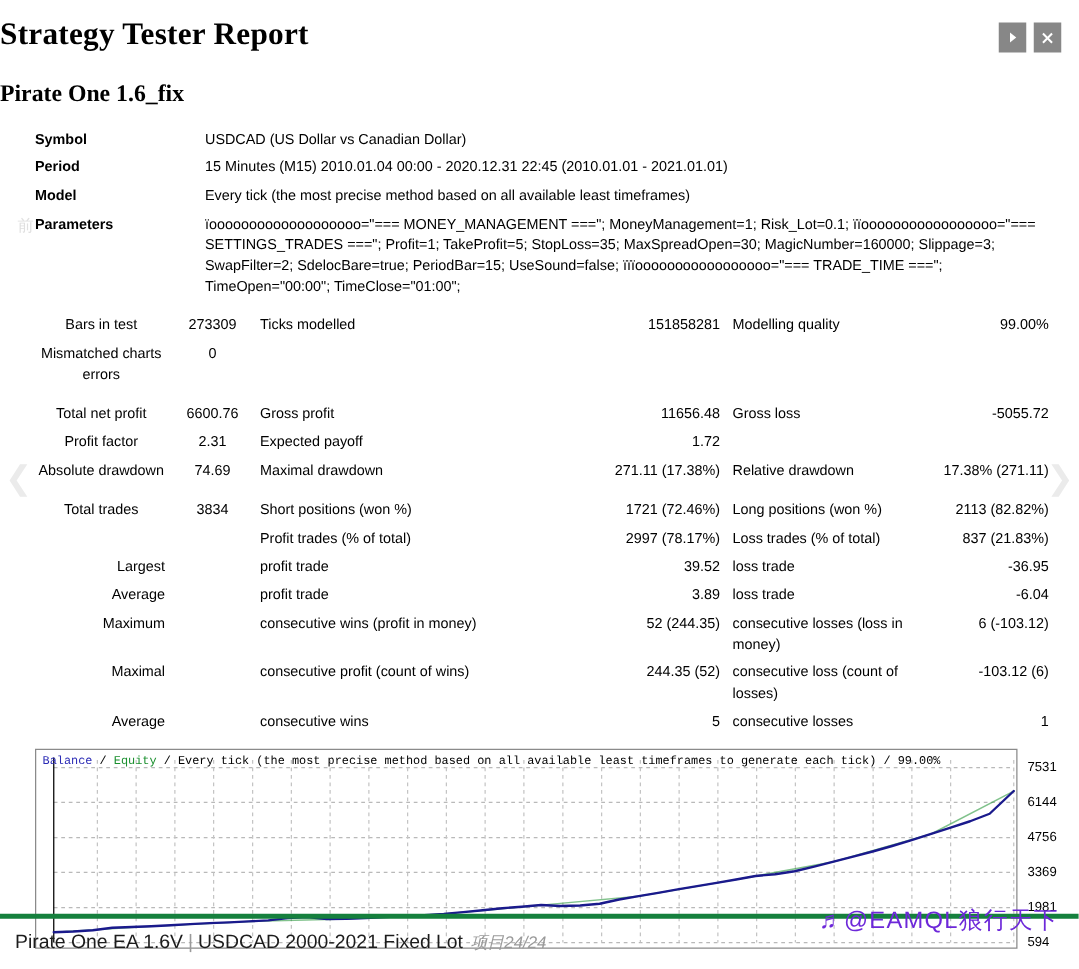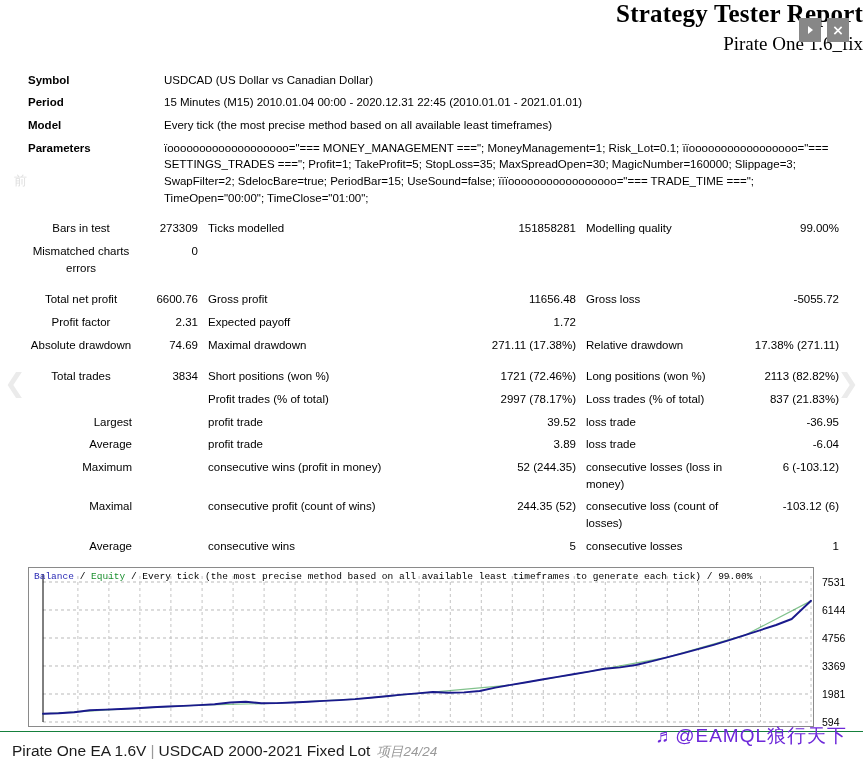--- a/index.html
+++ b/index.html
@@ -35,34 +35,35 @@
     color: #ffffff;
     font-size: 13px;
     line-height: 1;
     cursor: pointer;
     border: none;
   }
   .win-btn svg { display: block; }
 
   
   .title-block {
-    text-align: right;
+    text-align: left;
+    padding-top: 14px;
   }
   .title-main {
     font-family: "Liberation Serif", serif;
     font-weight: bold;
     font-size: 25px;
     letter-spacing: 0.2px;
     line-height: 1.15;
   }
   .title-sub {
     font-family: "Liberation Serif", serif;
-    font-weight: normal;
+    font-weight: bold;
     font-size: 19px;
-    margin-top: 4px;
+    margin-top: 22px;
     line-height: 1.15;
   }
   .title-broker {
     font-family: "Liberation Serif", serif;
     font-weight: bold;
     font-size: 12px;
     margin-top: 5px;
     line-height: 1.15;
   }
 
@@ -103,21 +104,21 @@
     vertical-align: top;
   }
   .c-lab1 {
     width: 104px;
     padding-left: 14px !important;
     text-align: center;
   }
   .c-lab1.right { text-align: right; padding-right: 6px !important; }
   .c-val1 {
     width: 56px;
-    text-align: right;
+    text-align: center;
     white-space: nowrap;
   }
   .c-lab2 {
     width: 232px;
     padding-left: 6px !important;
     margin-top: 46px;
   }
   .c-val2 {
     width: 128px;
     text-align: right;
@@ -182,21 +183,21 @@
     white-space: nowrap;
   }
 
   
   .footer {
     position: absolute;
     left: 0;
     bottom: 0;
     width: 863px;
     height: 44px;
-    border-top: 1px solid #15803d;
+    border-top: 4px solid #15803d;
     box-sizing: border-box;
   }
   .footer-text {
     position: absolute;
     left: 12px;
     top: 10px;
     font-size: 15.5px;
     color: #1c1c1c;
     white-space: nowrap;
   }

